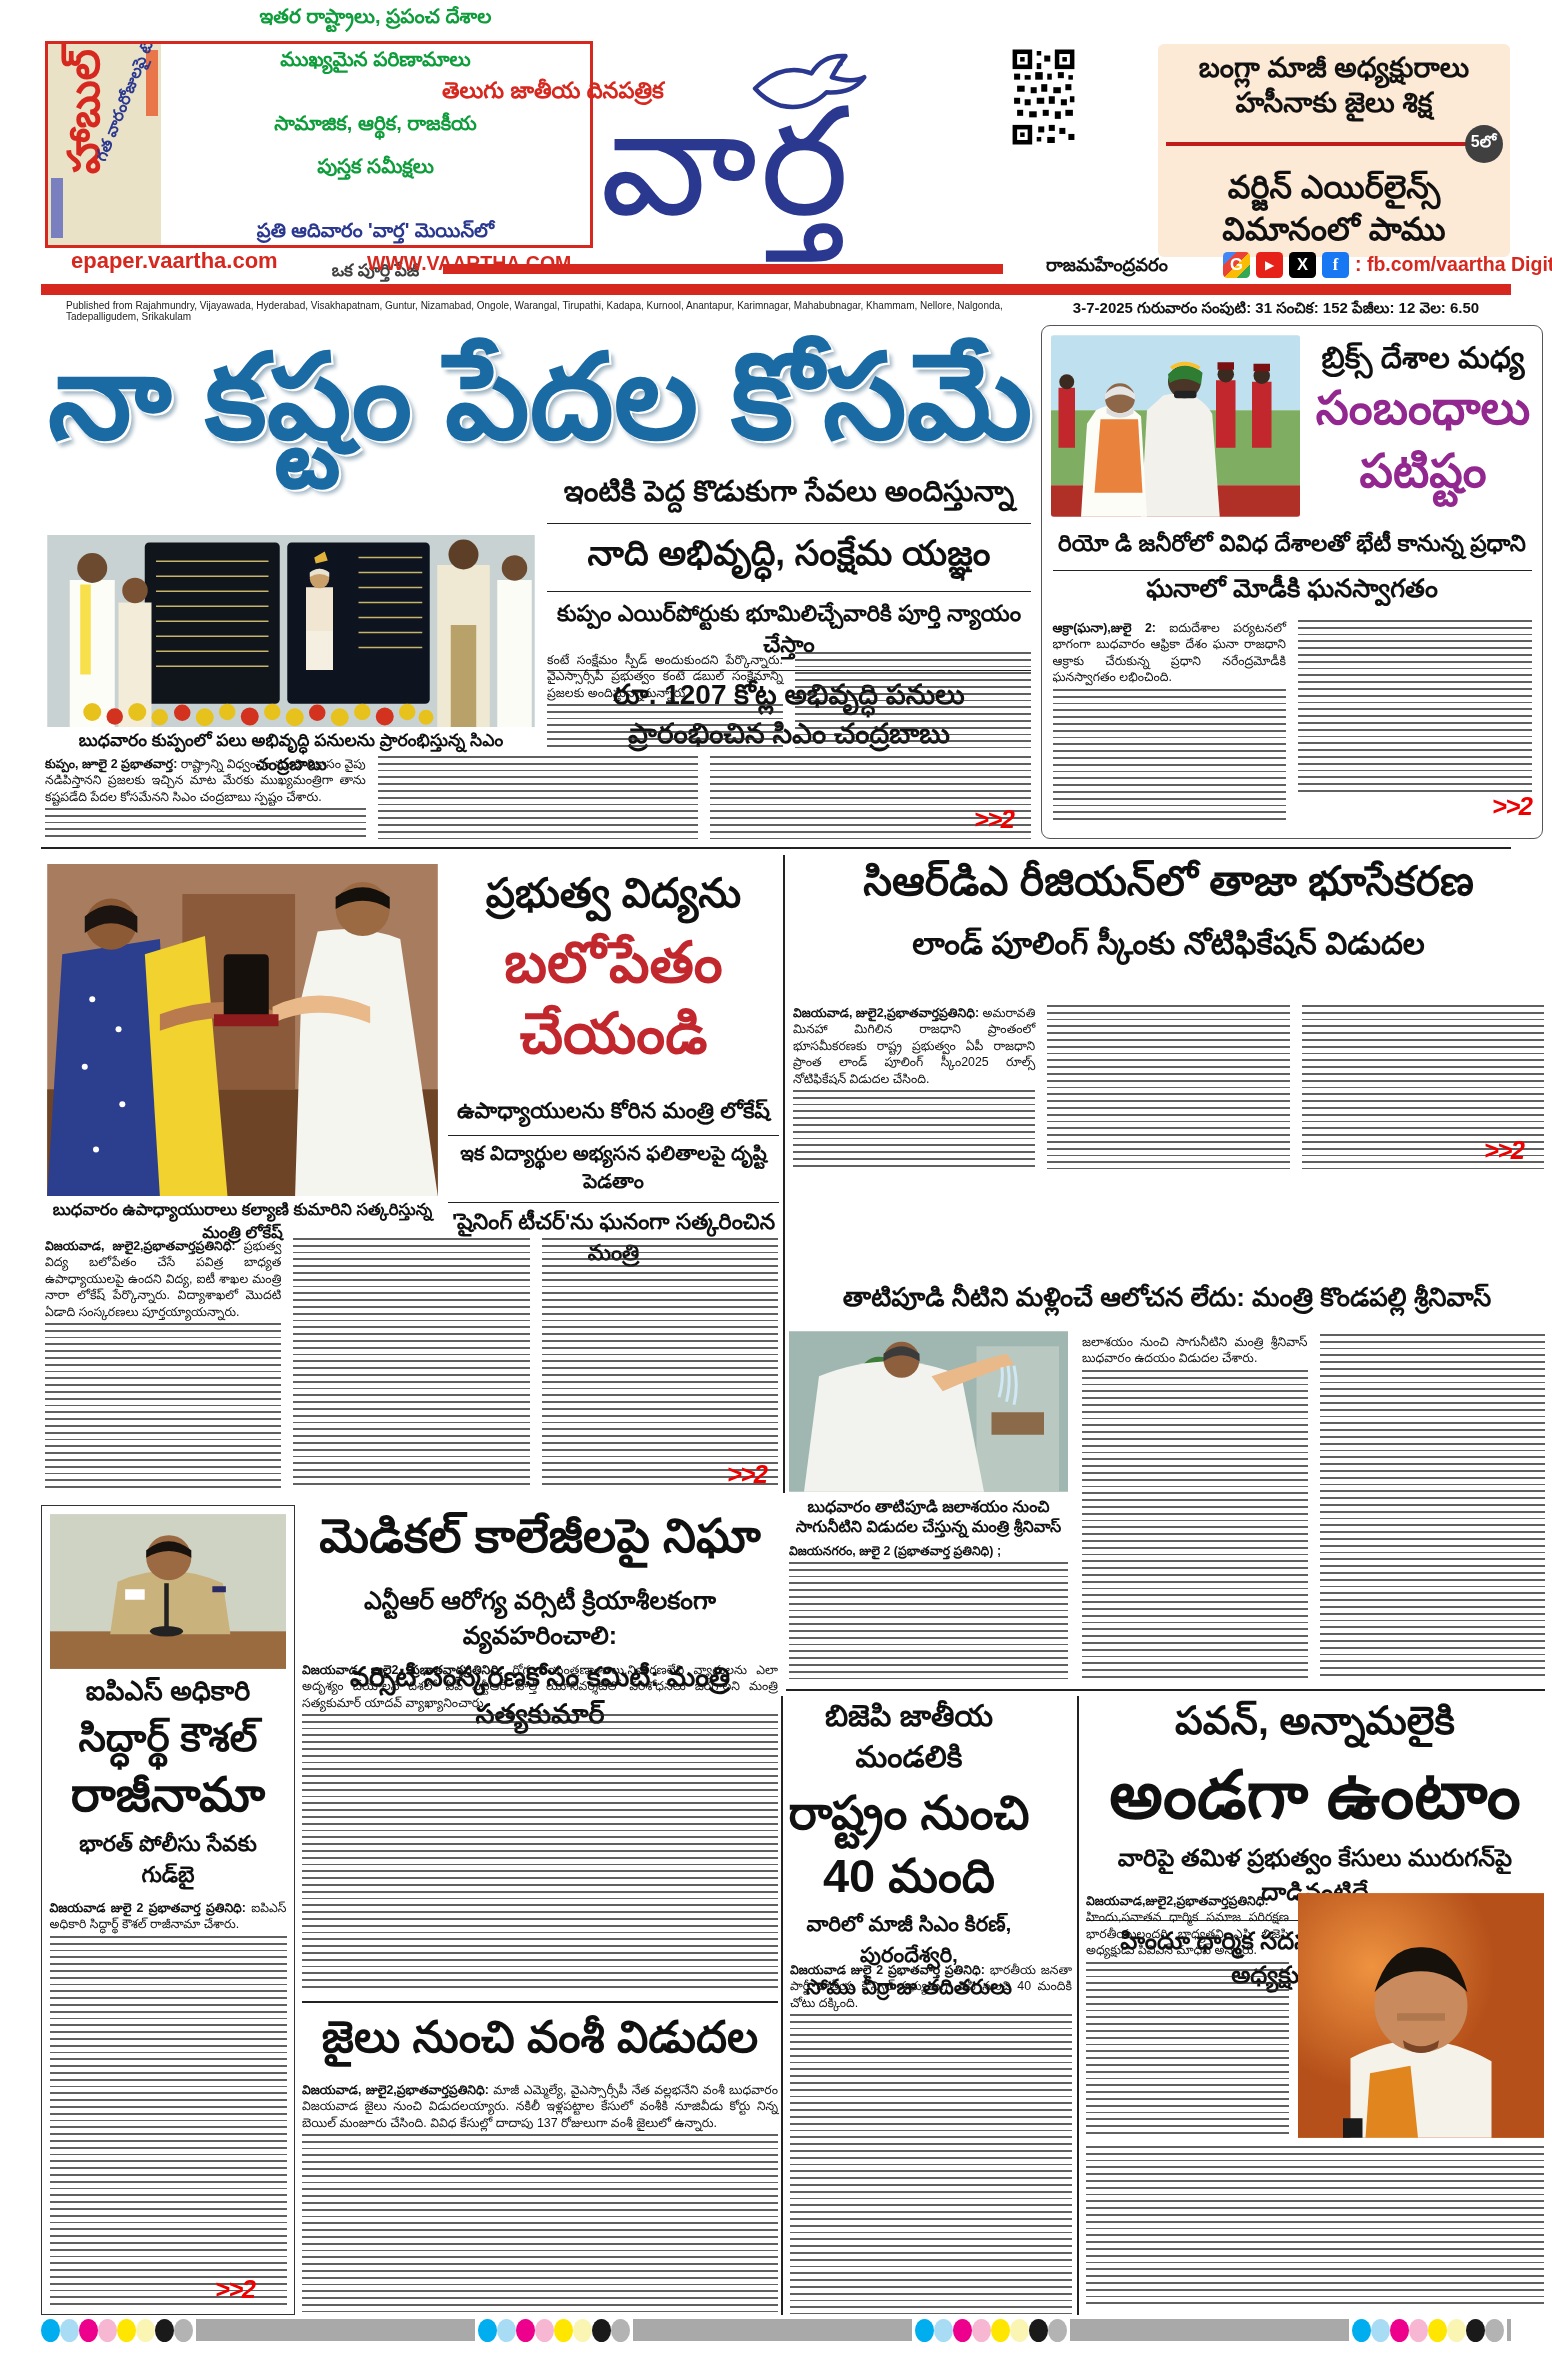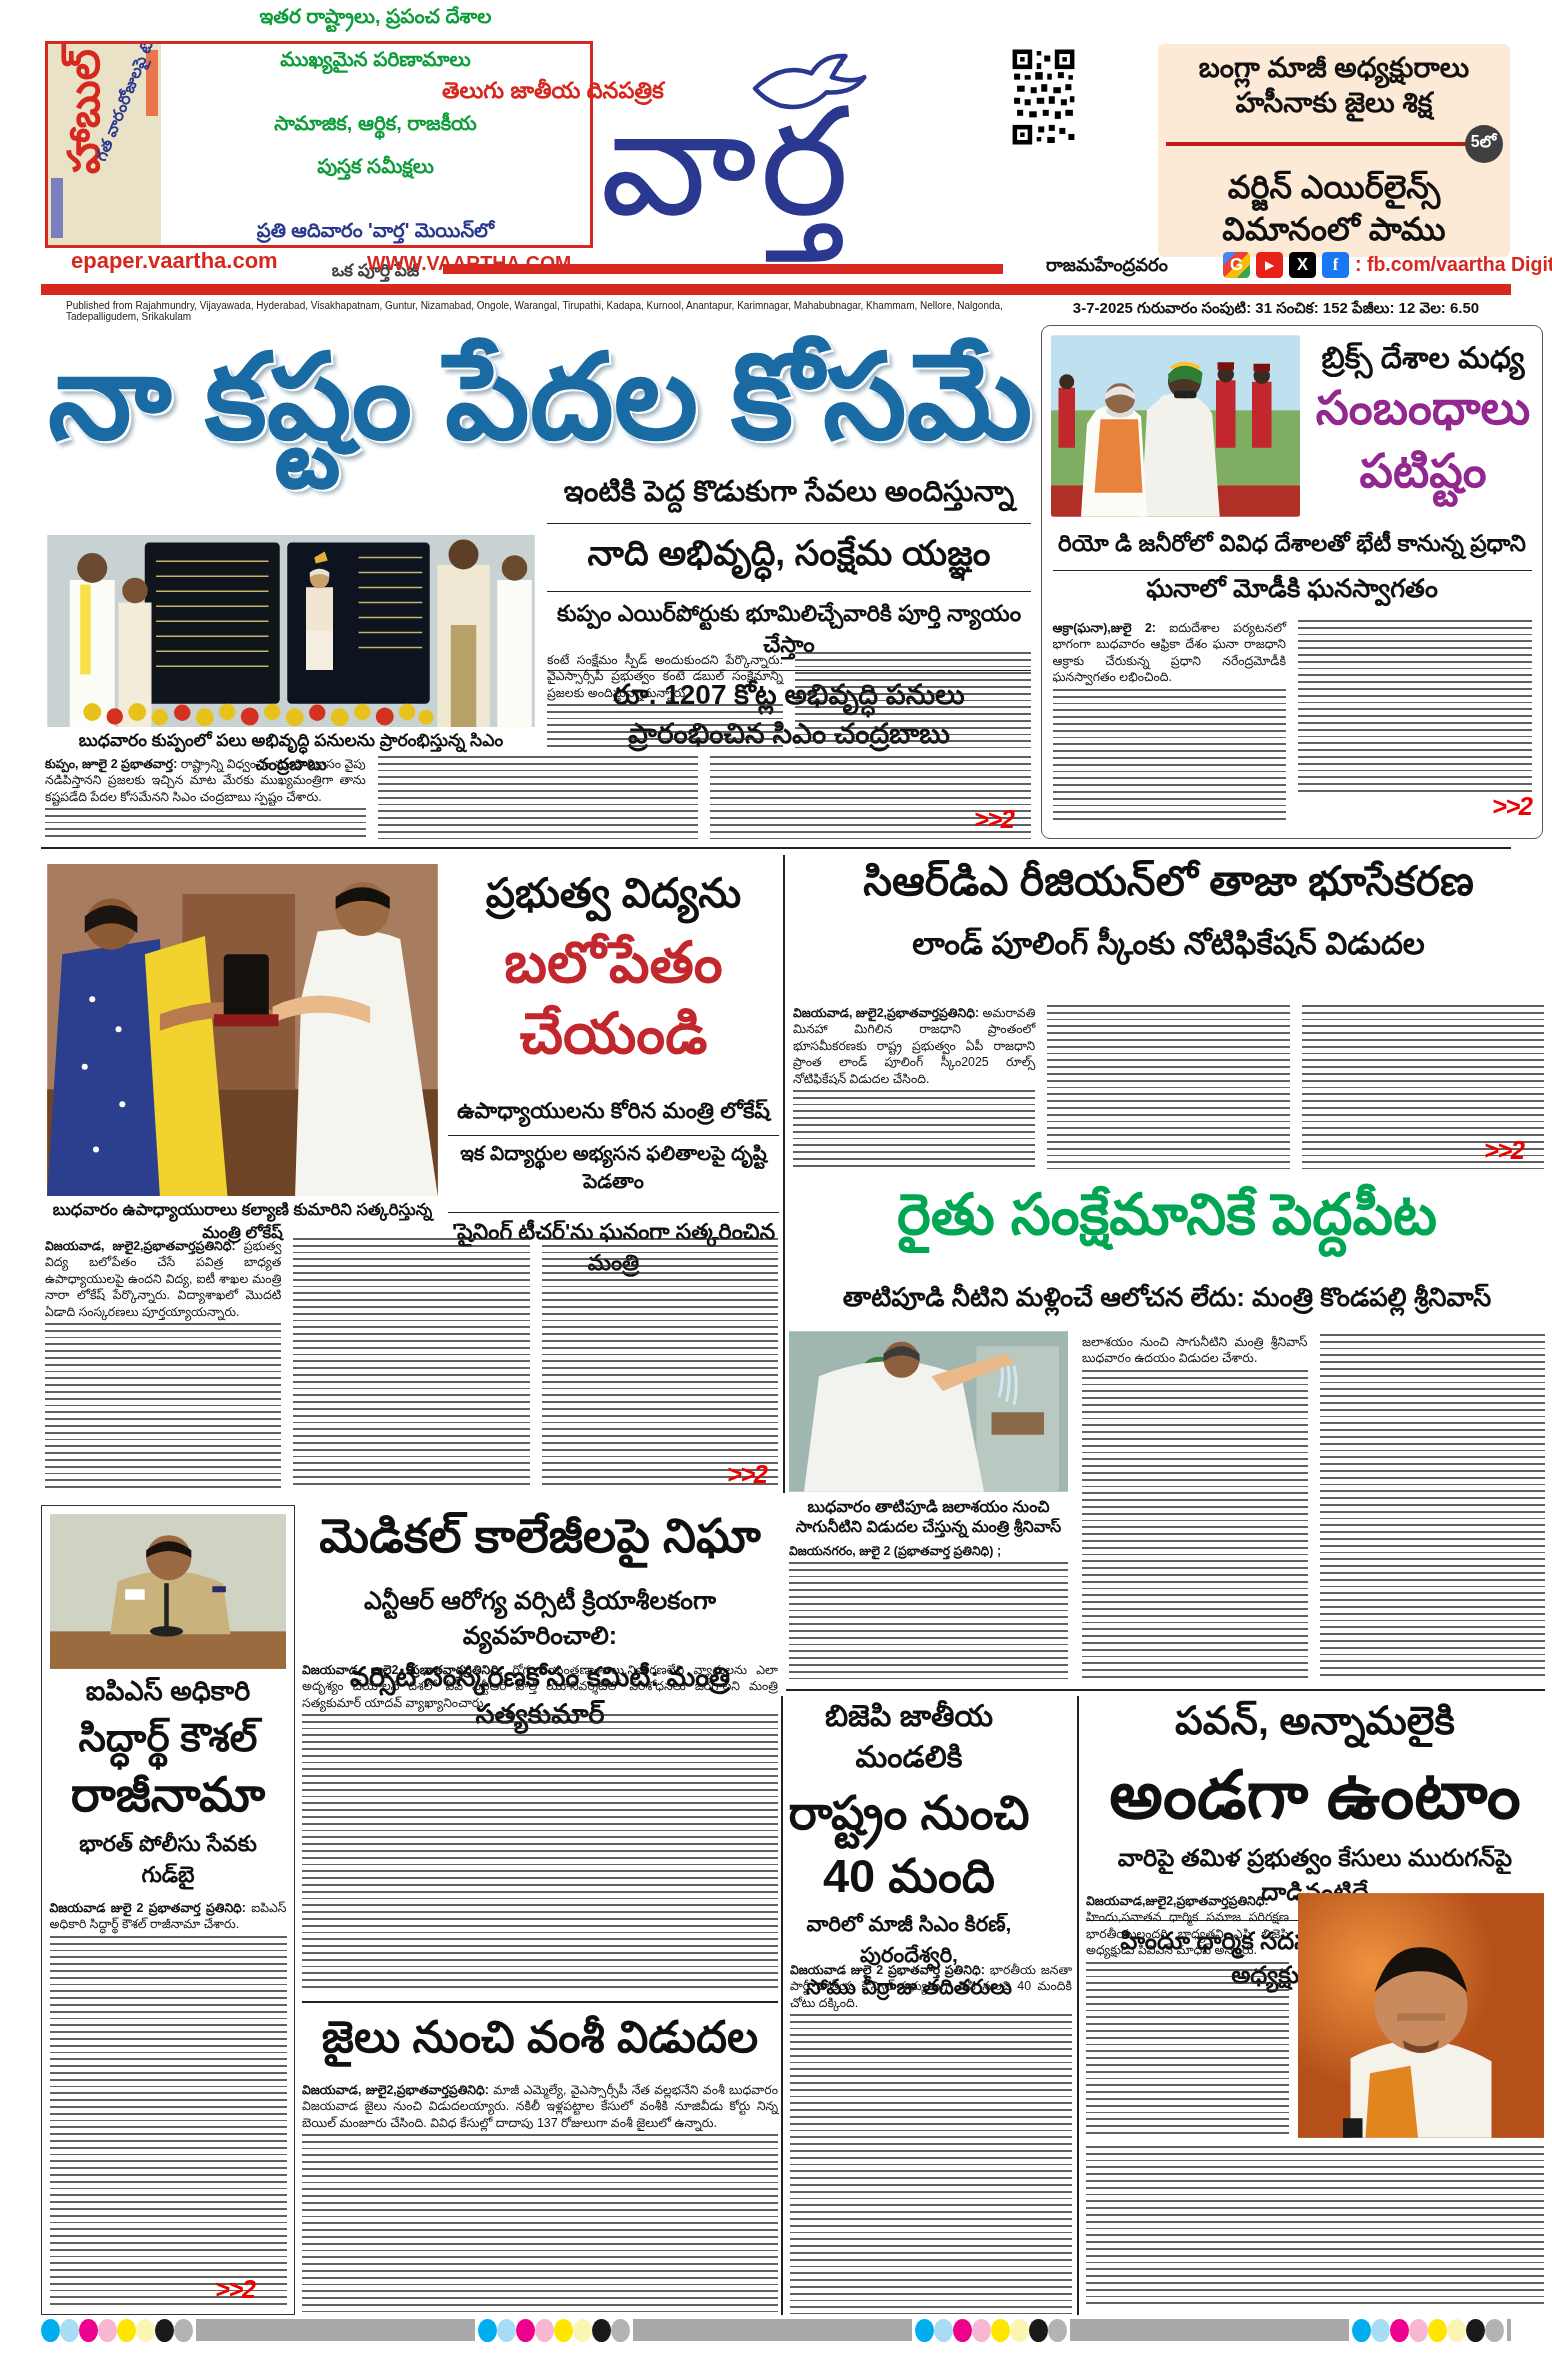--- a/index.html
+++ b/index.html
@@ -77,21 +77,21 @@
   #jump1{left:974px;top:805px;}
   #hr1{left:41px;top:847px;width:1470px;}
   
   #eduphoto{left:47px;top:864px;width:391px;height:332px;}
   #educap{left:47px;top:1200px;width:391px;font-size:16.5px;font-weight:900;text-align:center;}
   #eduhead{left:448px;top:870px;width:331px;}
   .eh1{font-size:41px;font-weight:900;}
   .eh2{color:#c1272d;font-size:57px;font-weight:900;line-height:1.25;}
   #edusubs{left:448px;top:1098px;width:331px;}
   .es1{font-size:22px;font-weight:900;border-bottom:1.5px solid #222;padding-bottom:6px;margin-bottom:6px;}
-  .es2{font-size:20px;font-weight:900;border-bottom:1.5px solid #222;padding-bottom:14px;margin-bottom:6px;}
+  .es2{font-size:20px;font-weight:900;border-bottom:1.5px solid #222;padding-bottom:4px;margin-bottom:6px;}
   .es3{font-size:22px;font-weight:900;}
   #edubody{left:45px;top:1238px;width:733px;height:252px;}
   #jump2{left:727px;top:1460px;}
   #v1{left:783px;top:855px;height:638px;}
   #crda{left:793px;top:858px;width:751px;}
   .crh{font-size:41px;font-weight:900;text-align:center;}
   .crs{font-size:31px;font-weight:900;text-align:center;margin-top:10.5px;}
   #crdabody{left:793px;top:1005px;width:751px;height:164px;}
   #jump3{left:1484px;top:1136px;}
   #farmhead{left:789px;top:1181px;width:756px;color:#00a651;font-size:57px;font-weight:900;text-align:center;
@@ -457,21 +457,20 @@
     </div>
     <div class="col">
         <div class="tx"></div>
       </div>
     <div class="col">
         <div class="tx"></div>
       </div>
   </div>
   <div id="jump3" class="abs jump">&gt;&gt;2</div>
 
-  <div id="farmhead" class="abs">రైతు సంక్షేమానికే పెద్దపీట</div>
   <div id="farmsub" class="abs">తాటిపూడి నీటిని మళ్లించే ఆలోచన లేదు: మంత్రి కొండపల్లి శ్రీనివాస్</div>
   <div id="farmleft" class="abs col">
     <svg id="farmphoto" viewBox="0 0 372 214">
       <rect width="372" height="214" fill="#9fb7b0"></rect>
       <rect x="250" y="20" width="110" height="194" fill="#b9c9c2"></rect>
       <g fill="#3e7d3a">
           <circle cx="120" cy="60" r="26"></circle>
           <circle cx="95" cy="95" r="22"></circle>
           <circle cx="140" cy="110" r="20"></circle>
         </g>

